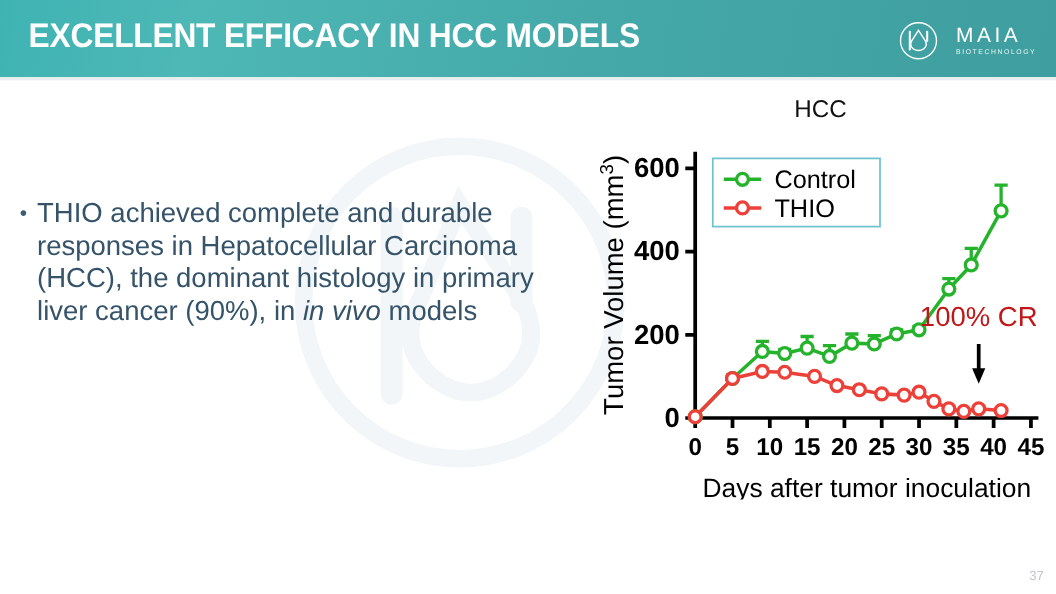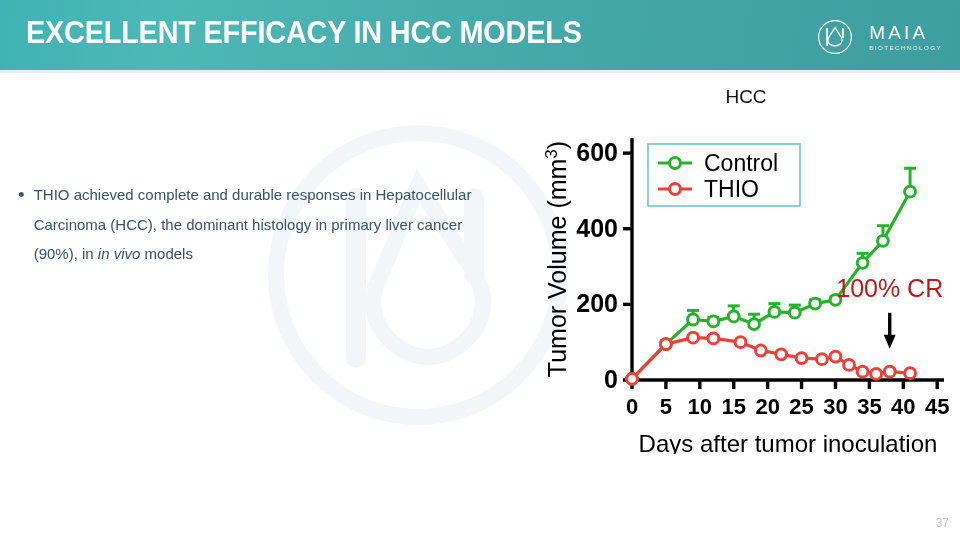--- a/index.html
+++ b/index.html
@@ -94,40 +94,40 @@
     gap: 9px;
   }
   #bullet-dot {
     color: #3b5d73;
     font-size: 19px;
     line-height: 29px;
     flex: 0 0 auto;
   }
   #bullet-text {
     color: #355369;
-    font-size: 15px;
+    font-size: 25px;
     line-height: 29.5px;
     font-family: "Liberation Sans", sans-serif;
   }
   #bullet-text .ital { font-style: italic; }
 
   
   #chart-area {
     position: absolute;
     left: 536px;
     top: 86px;
     width: 420px;
     height: 368px;
   }
   #chart-title {
     position: absolute;
     left: 0; top: 0;
     width: 420px;
     text-align: center;
-    font-size: 19px;
+    font-size: 22px;
     color: #111111;
     font-family: "Liberation Sans", sans-serif;
   }
   #plot-svg { position: absolute; left: 0; top: 22px; }
 
   
   #page-number {
     position: absolute;
     right: 22px;
     bottom: 10px;

